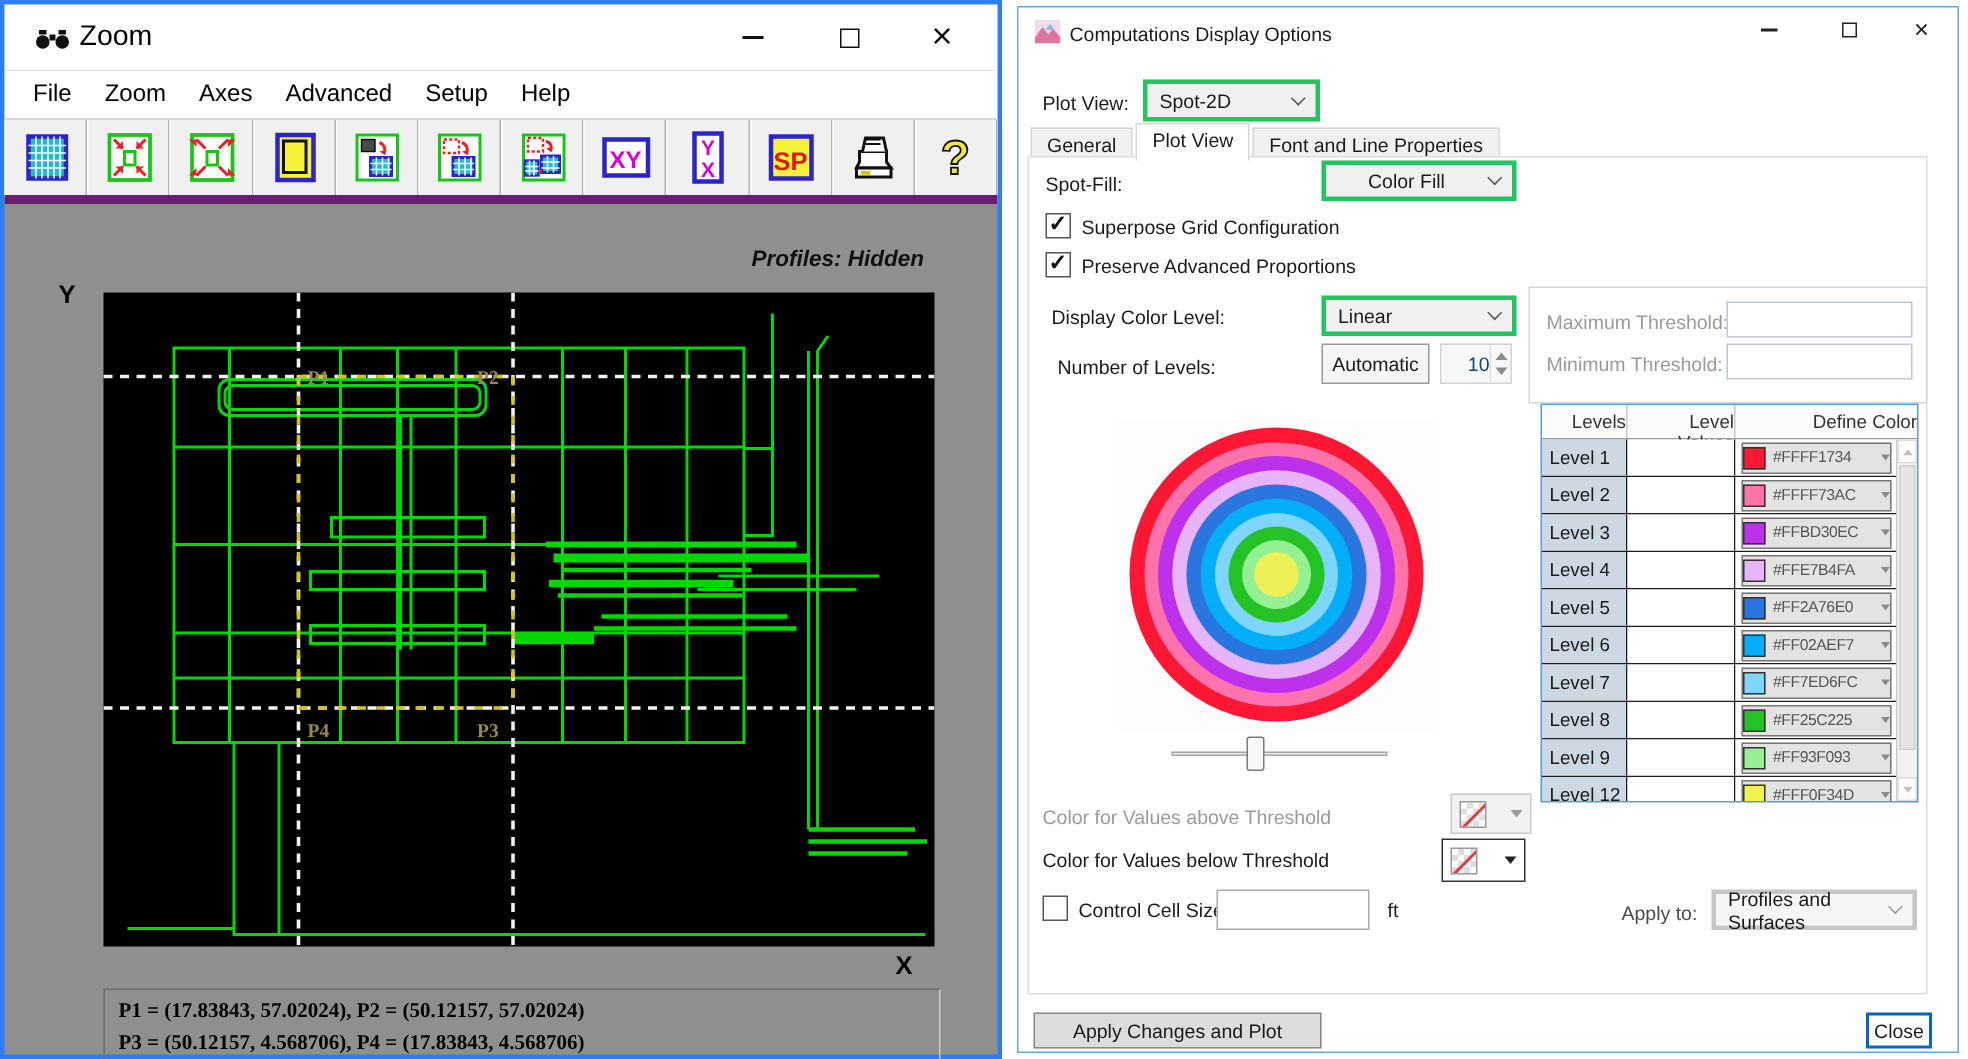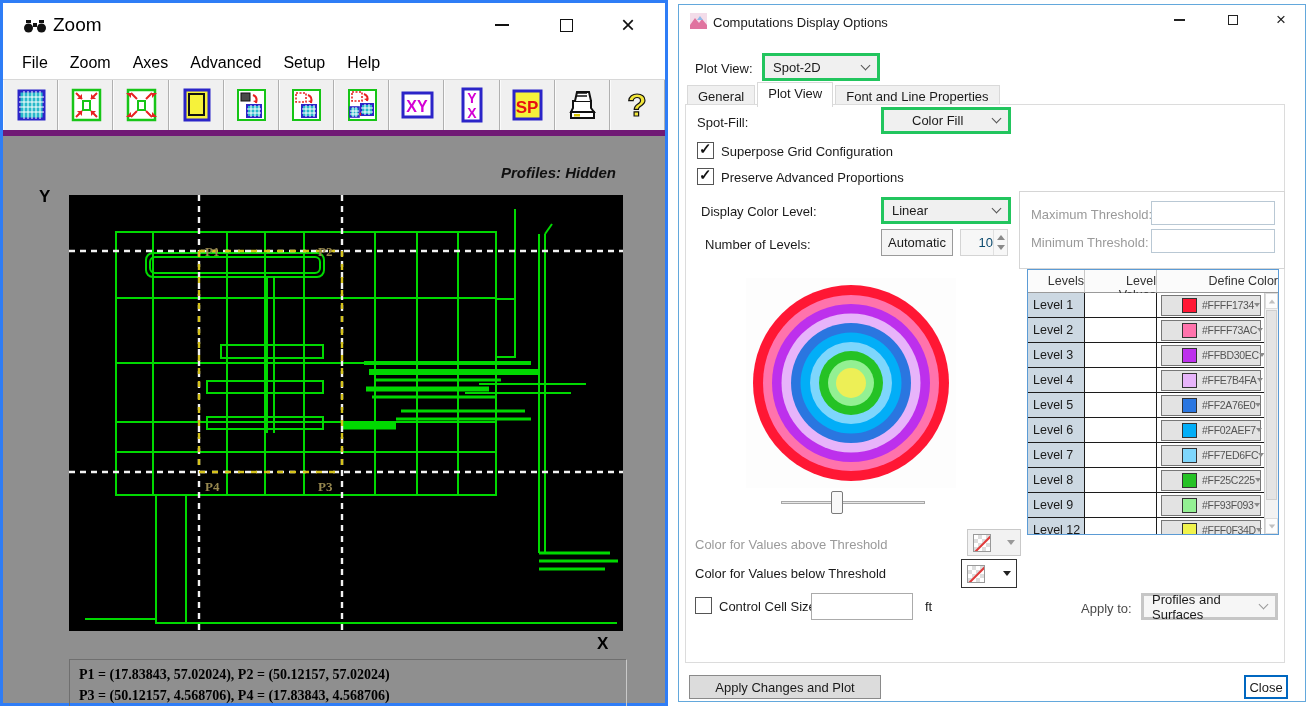--- a/index.html
+++ b/index.html
@@ -104,21 +104,21 @@
   .chead { display:flex; height:23px; border-bottom:1px solid #9a9a9a; background:#fbfbfb;
            font-size:12.5px; color:#333;text-align:right; }
   .chead div { padding:4px 0 0 6px; border-right:1px solid #c9c9c9; }
   .ch-1 { width:57px; } .ch-2 { width:72px; } .ch-3 { flex:1; border-right:none!important; }
   .crow { display:flex; height:25px; border-bottom:1px solid #1c1c1c; width:237px; }
   .c-level { width:57px; background:#ccd8e2; border-right:1px solid #1c1c1c; font-size:12.5px;
              padding:5px 0 0 5px; }
   .c-val { width:72px; background:#fff; border-right:1px solid #1c1c1c; }
   .c-color { flex:1; display:flex; align-items:center; justify-content:center; background:#fff; }
   .ccombo { width:100px; height:21px; background:#e3e3e3; border:1px solid #777; display:flex;
-            align-items:center; padding:0 20px; }
+            align-items:center; padding:0 0; }
   .ccombo .sw { width:15px; height:15px; border:1px solid #333; margin-right:5px; flex:none; }
   .ccombo .hex { flex:1; font-size:10.5px; color:#555; letter-spacing:-0.3px; }
   .ccombo .tri-dn { border-left-width:3.5px; border-right-width:3.5px; border-top-width:4.5px; }
   .ctable-sb { position:absolute; right:0; top:23px; bottom:0; width:14px; background:#f2f2f2;
                border-left:1px solid #ccc; }
   .sb-btn { position:absolute; left:0; width:13px; height:16px; background:#fdfdfd;
             border:1px solid #dcdcdc; display:flex; align-items:center; justify-content:center; }
   .sb-up { top:0; } .sb-dn { bottom:0; }
   .sb-thumb { position:absolute; left:1px; top:17px; width:11px; height:190px; background:#e4e4e4;
               border:1px solid #cfcfcf; }

